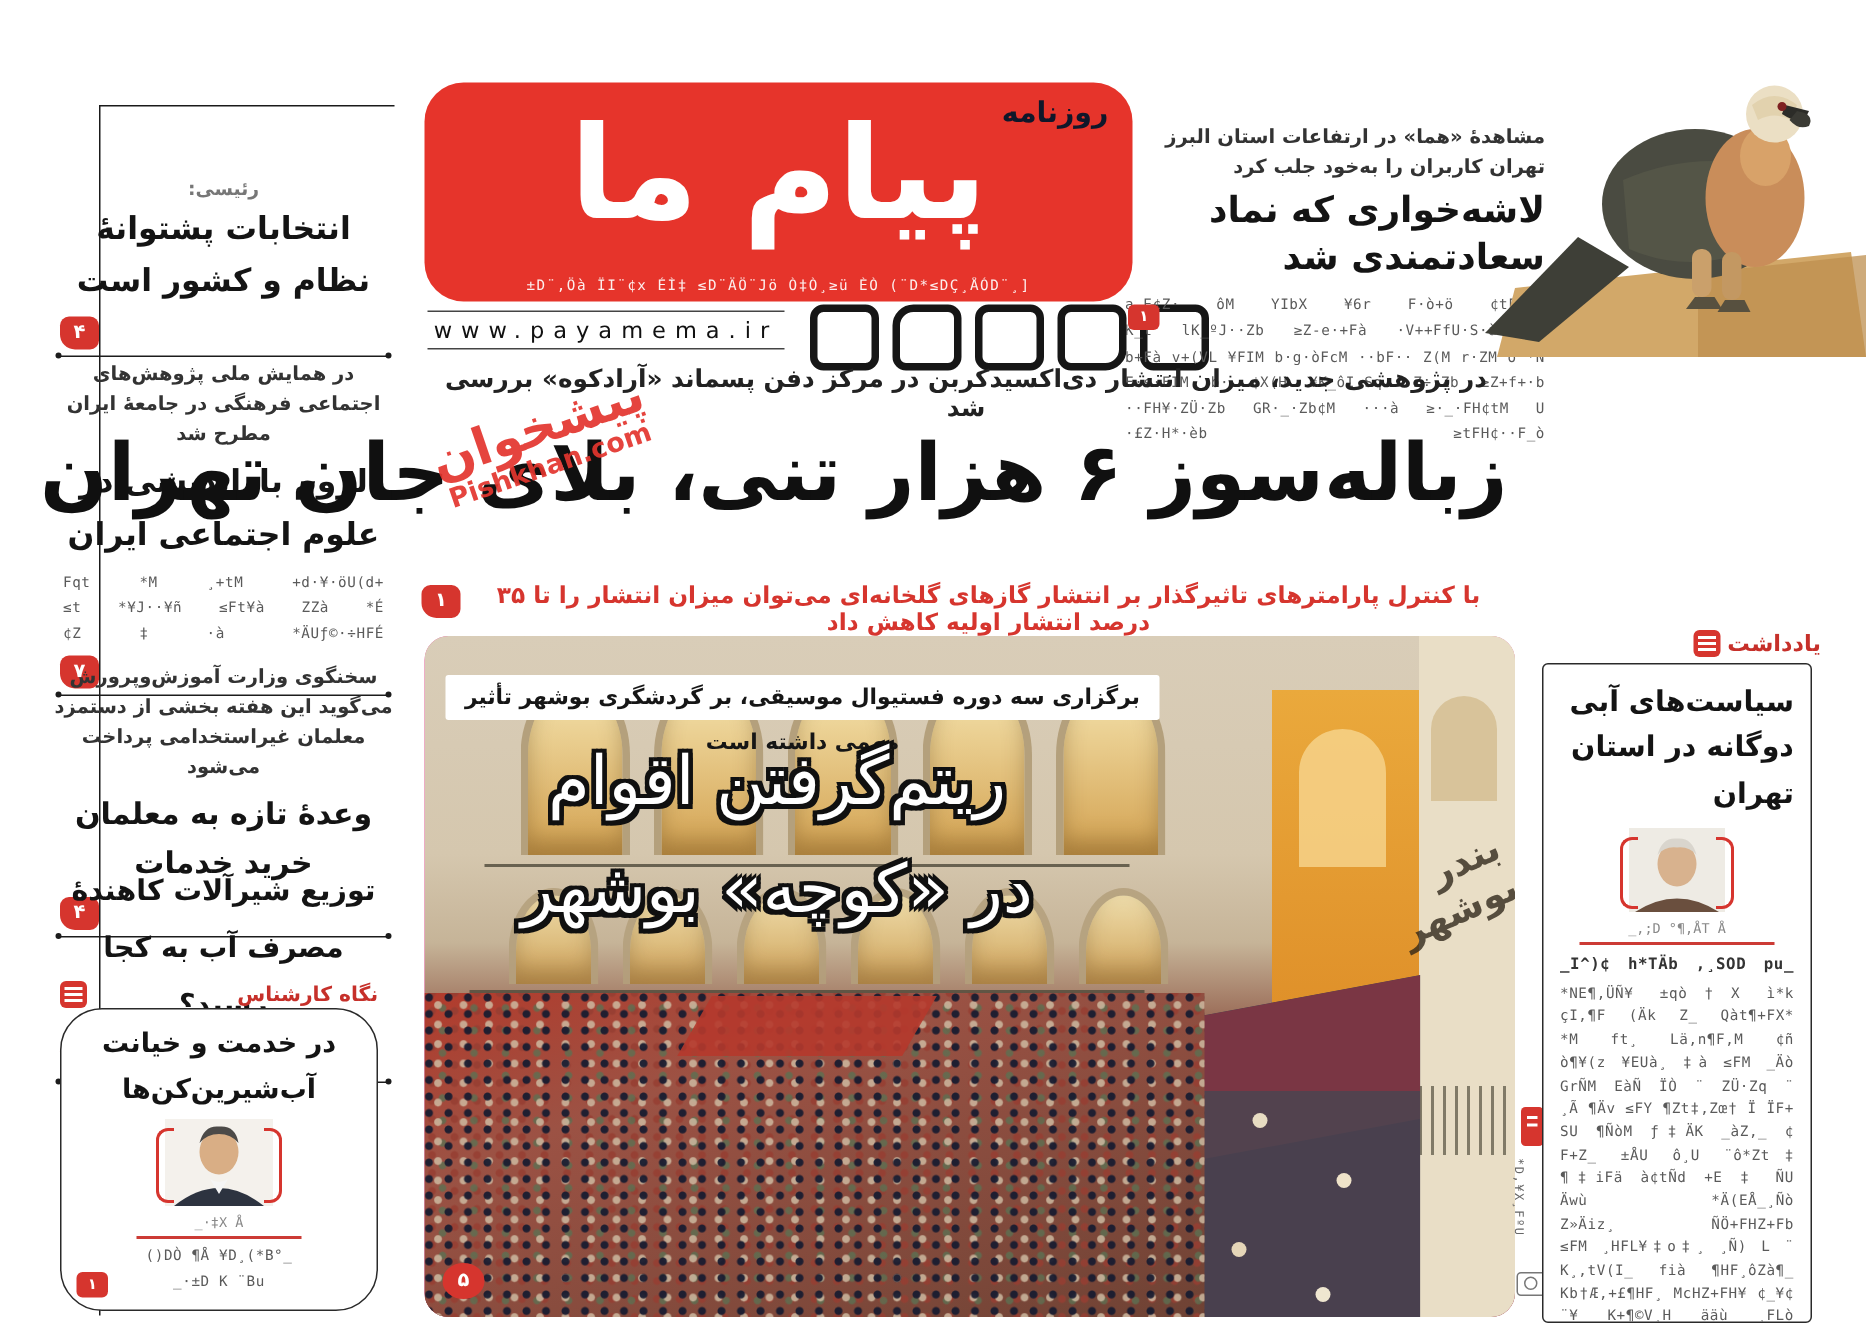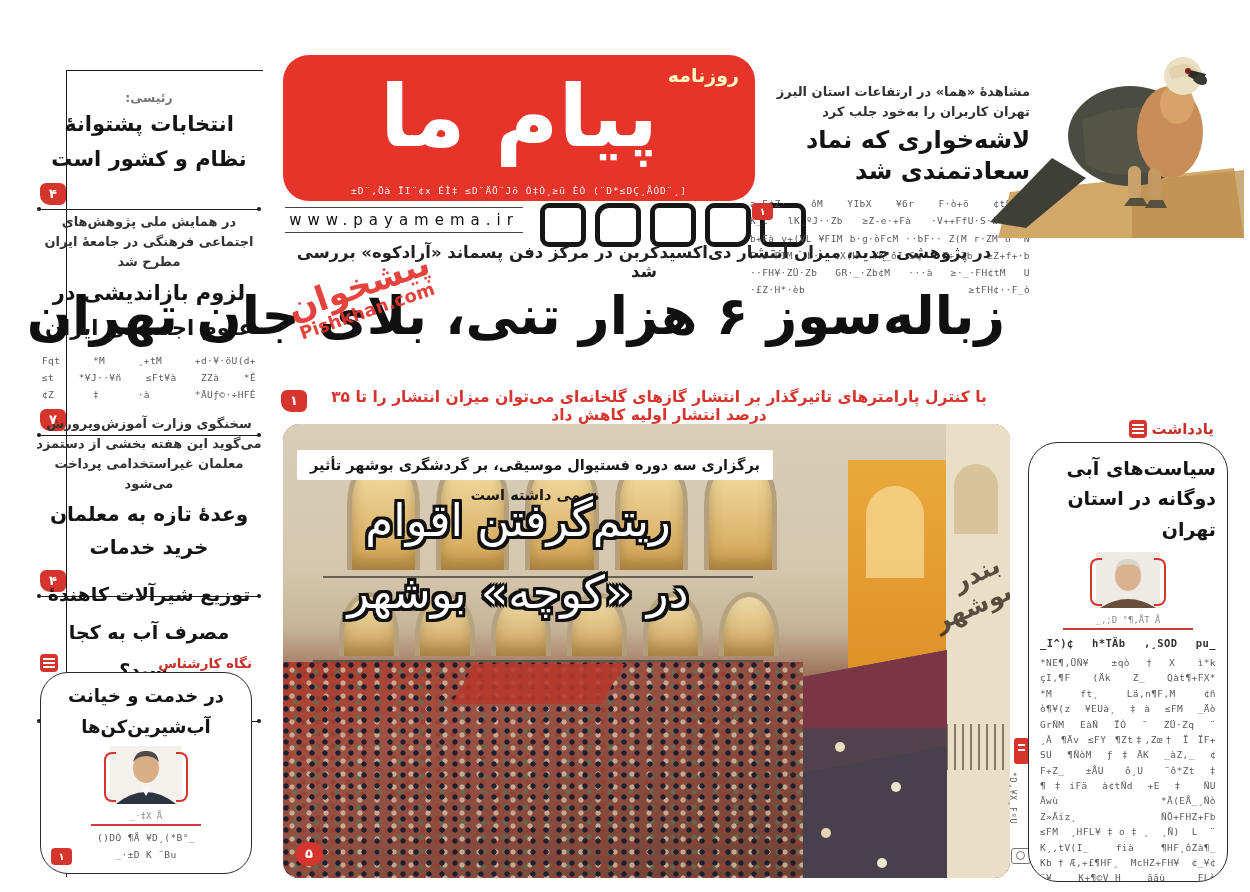--- a/index.html
+++ b/index.html
@@ -19,37 +19,37 @@
   .hl{font-weight:bold;color:#141414;}
   .seclabel{display:flex;align-items:center;gap:5px;color:#c6302a;font-weight:bold;font-size:13.5px;}
   .secicon{width:18px;height:18px;background:#d6352e;border-radius:4px;position:relative;flex:0 0 auto;}
   .secicon::before{content:"";position:absolute;left:3px;right:3px;top:4px;height:2px;background:#fff;box-shadow:0 4px 0 #fff,0 8px 0 #fff;}
   
   .lc-frame{left:66px;top:70px;width:196px;height:806px;border-top:1.6px solid #1a1a1a;
     border-left:1.6px solid #1a1a1a;border-top-left-radius:0;border-right:none;
     border-top-right-radius:0;}
   
   .lc-item{left:36px;width:226px;text-align:center;}
-  .lc-item .kicker{font-size:13px;line-height:1.55;}
+  .lc-item .kicker{font-size:13px;line-height:1.55;margin-top:28px;}
   .lc-item .hl{font-size:21px;line-height:1.65;}
   .badge-row{display:flex;justify-content:flex-end;margin:6px 4px 4px 4px;}
   .lc-rule{margin:2px 2px 0 2px;}
   
   .x-box{left:40px;top:672px;width:212px;height:202px;border:1.6px solid #2a2a2a;border-radius:28px;
     padding:8px 8px 6px 8px;box-sizing:border-box;text-align:center;background:#fff;}
   .portrait-wrap{position:relative;display:inline-block;margin-top:4px;}
   .portrait-wrap::before,.portrait-wrap::after{content:"";position:absolute;top:6px;bottom:6px;width:10px;
     border:2px solid #d6352e;}
   .portrait-wrap::before{right:-6px;border-left:none;border-radius:0 8px 8px 0;}
   .portrait-wrap::after{left:-6px;border-right:none;border-radius:8px 0 0 8px;}
   .author-garble{font-size:9px;color:#888;margin-top:3px;font-family:"DejaVu Sans Mono",monospace;direction:ltr;}
   .red-rule{border-top:2px solid #cc3b35;width:110px;margin:3px auto;}
   
   .logo-box{left:283px;top:55px;width:472px;height:146px;background:#e6342b;border-radius:26px;overflow:hidden;}
-  .logo-rooz{position:absolute;top:9px;right:16px;color:#fef9c3;font-size:19px;font-weight:bold;}
+  .logo-rooz{position:absolute;top:9px;right:16px;color:#0f172a;font-size:19px;font-weight:bold;}
   .logo-script{position:absolute;top:18px;right:0;left:0;text-align:center;color:#fff;
     font-size:86px;font-weight:bold;line-height:1;letter-spacing:-3px;}
   .logo-dateline{position:absolute;bottom:5px;right:4%;left:4%;color:#fff;opacity:.92;font-size:9.5px;
     text-align:center;letter-spacing:1px;direction:ltr;font-family:"DejaVu Sans Mono",monospace;white-space:nowrap;overflow:hidden;}
   .url-row{left:285px;top:207px;width:238px;border-top:1.6px solid #444;border-bottom:1.6px solid #444;
     font-size:15px;letter-spacing:6px;color:#111;text-align:center;padding:3px 0;direction:ltr;}
   .issue-glyphs{left:540px;top:203px;display:flex;gap:9px;}
   .glyph{width:36px;height:34px;border:5px solid #161616;border-radius:9px;background:#fff;}
   .glyph:nth-child(2){border-radius:9px 9px 14px 9px;}
   .glyph:nth-child(4){border-radius:14px 9px 9px 9px;}
@@ -109,21 +109,21 @@
   .ph-badge{position:absolute;left:12px;bottom:12px;border-radius:50% 50% 50% 50%;height:24px;min-width:22px;line-height:24px;}
   
   .side-badge{left:1014px;top:738px;width:15px;height:26px;background:#d6352e;border-radius:3px;}
   .side-badge::before{content:"";position:absolute;left:4px;top:6px;width:7px;height:2px;background:#fff;box-shadow:0 5px 0 #fff;}
   .side-credit{left:1008px;top:772px;writing-mode:vertical-rl;font-size:8px;color:#666;letter-spacing:1px;
     font-family:"DejaVu Sans Mono",monospace;direction:ltr;}
   .cam-icon{left:1011px;top:848px;width:18px;height:14px;border:1.6px solid #777;border-radius:3px;background:#fff;}
   .cam-icon::before{content:"";position:absolute;left:4px;top:2px;width:7px;height:7px;border:1.6px solid #777;border-radius:50%;}
   
   .note-label{left:1030px;top:420px;width:184px;justify-content:flex-start;font-size:15px;}
-  .note-box{left:1028px;top:442px;width:200px;height:440px;border:1.6px solid #2a2a2a;border-radius:30px;
+  .note-box{left:1028px;top:442px;width:180px;height:440px;border:1.6px solid #2a2a2a;border-radius:4px;
     background:#fff;box-sizing:border-box;padding:10px 11px 8px 11px;overflow:hidden;}
   .note-box .hl{font-size:19px;line-height:1.6;text-align:right;}
   .note-lead{font-size:10.5px;color:#333;font-weight:bold;margin:4px 0 2px 0;}
   .note-body .garble{font-size:9.5px;line-height:1.62;}
   .x-label{left:40px;top:654px;width:212px;justify-content:space-between;}
   .x-box .hl{font-size:18px;line-height:1.7;}
   .x-badge{position:absolute;left:10px;bottom:8px;}
 </style>
 </head>
 <body>

